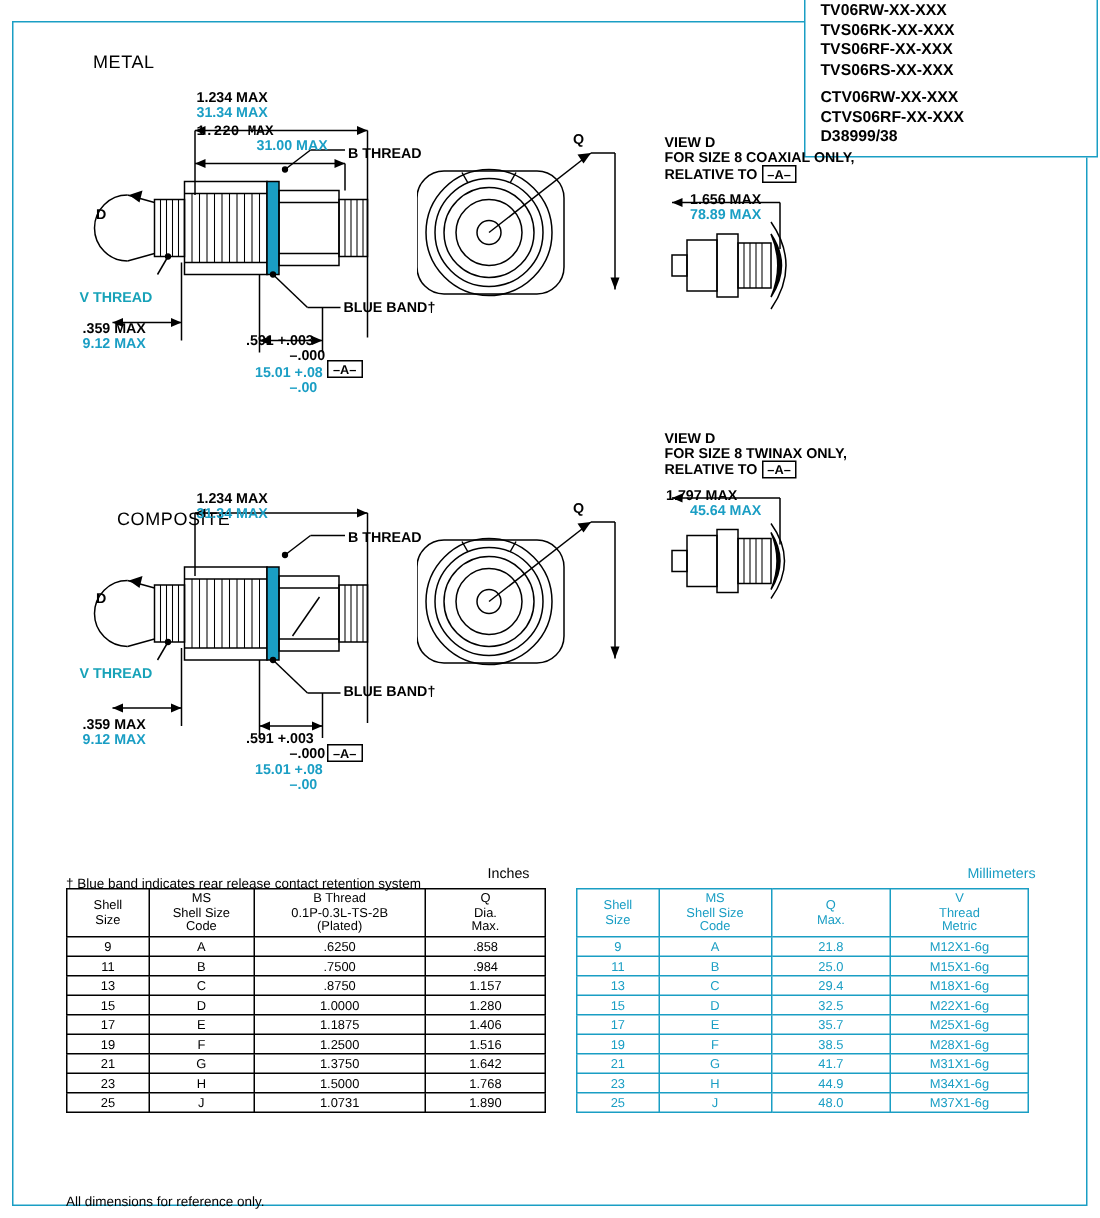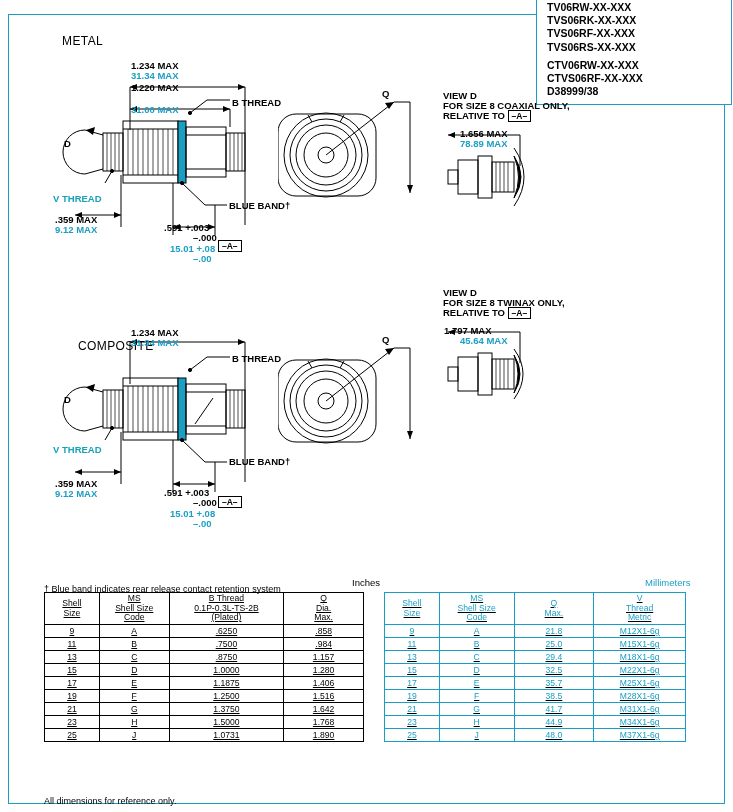--- a/index.html
+++ b/index.html
@@ -77,21 +77,20 @@
   }
 
   
   .svgwrap { position: absolute; }
 
   
   .tbl {
     position: absolute;
     border-collapse: collapse;
     font-size: 8.6px;
-    text-decoration: underline;
   }
   .tbl td, .tbl th {
     border: 1px solid #000000;
     text-align: center;
     padding: 1px 2px;
     font-weight: normal;
     height: 13px;
     box-sizing: border-box;
   }
   .tbl th {
@@ -245,22 +244,22 @@
         <path d="M116 14 l-9 1 l4 6 z" fill="#000" stroke="none"></path>
         <line x1="116" y1="14" x2="132" y2="14"></line>
         <line x1="132" y1="14" x2="132" y2="105"></line>
         <path d="M132 105 l-3 -8 h6 z" fill="#000" stroke="none"></path>
       </g>
     </svg>
   </div>
 
   <div class="lbl b" style="left:131px; top:60px;">1.234 MAX</div>
   <div class="lbl blue" style="left:131px; top:70px;">31.34 MAX</div>
-  <div class="lbl b" style="left:131px; top:82px;">1.220 MAX</div>
-  <div class="lbl blue" style="left:131px; top:104px;">31.00 MAX</div>
+  <div class="lbl b" style="left:131px; top:82px;font-family:Liberation Mono, monospace;">1.220 MAX</div>
+  <div class="lbl blue" style="left:131px; top:92px;padding-left:40px;">31.00 MAX</div>
   <div class="lbl b" style="left:232px; top:97px;">B THREAD</div>
   <div class="lbl teal" style="left:53px; top:193px;">V THREAD</div>
   <div class="lbl b" style="left:229px; top:200px;">BLUE BAND†</div>
   <div class="lbl b" style="left:64px; top:138px;">D</div>
   <div class="lbl b" style="left:382px; top:88px;">Q</div>
   <div class="lbl b" style="left:55px; top:214px;">.359 MAX</div>
   <div class="lbl blue" style="left:55px; top:224px;">9.12 MAX</div>
   <div class="lbl b" style="left:164px; top:222px;">.591 +.003</div>
   <div class="lbl b" style="left:193px; top:232px;">–.000</div>
   <div class="lbl blue" style="left:170px; top:243px;">15.01 +.08</div>
@@ -430,21 +429,21 @@
         </g>
         <rect x="8" y="44" width="10" height="14"></rect>
         <path d="M74 32 q12 19 0 38 q8 -19 0 -38 z" fill="#000" stroke="#000"></path>
         <path d="M74 26 q18 25 0 50" stroke="#000" fill="none"></path>
       </g>
     </svg>
   </div>
 
   <div class="note" style="left:44px; top:562px;">† Blue band indicates rear release contact retention system</div>
 
-  <div class="tbl-cap" style="left:325px; top:577px;margin-left:27px;">Inches</div>
+  <div class="tbl-cap" style="left:325px; top:577px;">Inches</div>
   <table class="tbl inches" style="left:44px; top:592px; width:320px;">
     <thead>
       <tr>
         <th style="width:55px;">Shell<br>Size</th>
         <th style="width:70px;">MS<br>Shell Size<br>Code</th>
         <th style="width:115px;">B Thread<br>0.1P-0.3L-TS-2B<br>(Plated)</th>
         <th style="width:80px;">Q<br>Dia.<br>Max.</th>
       </tr>
     </thead>
     <tbody>

